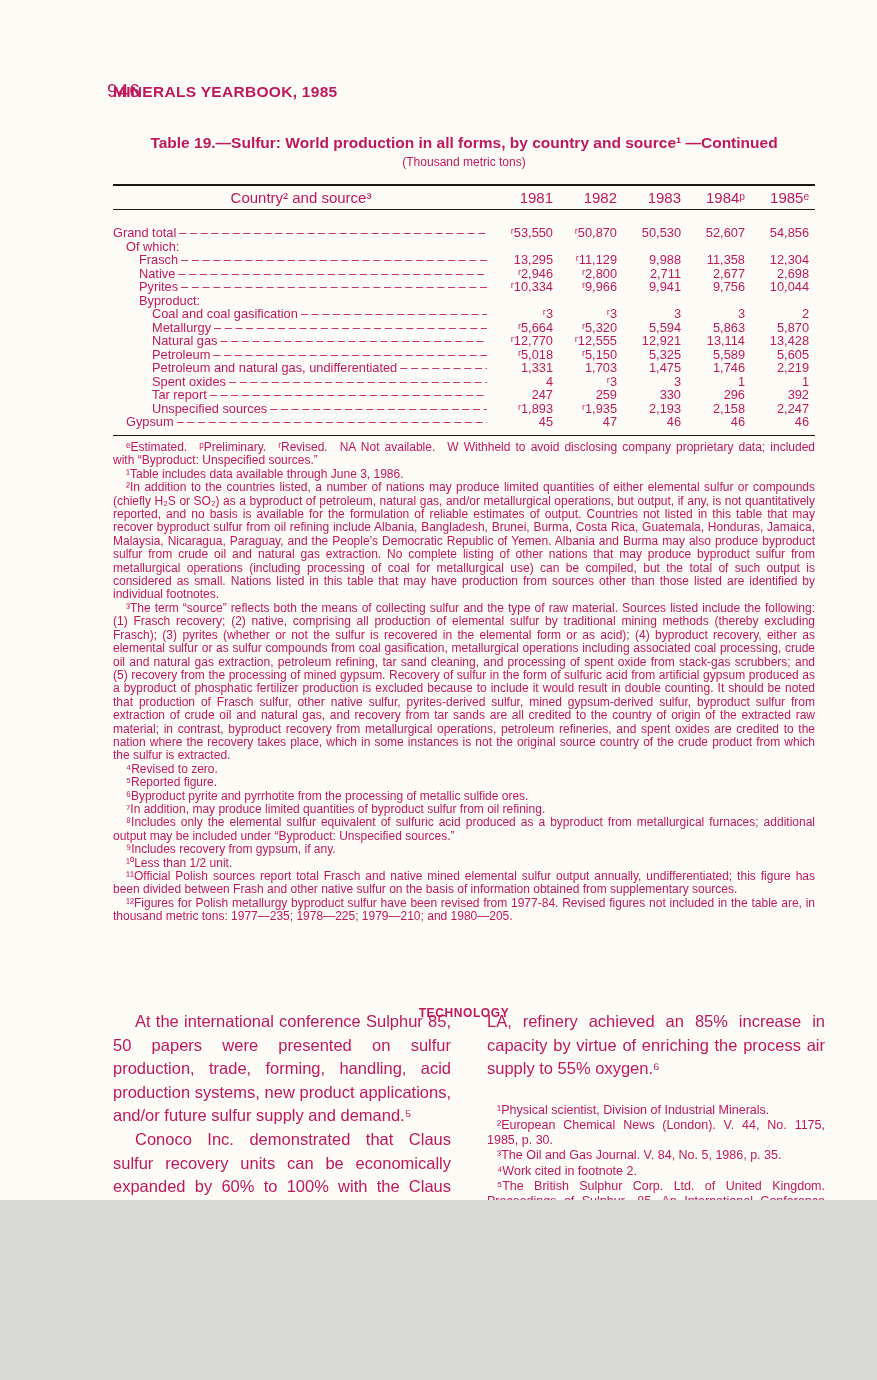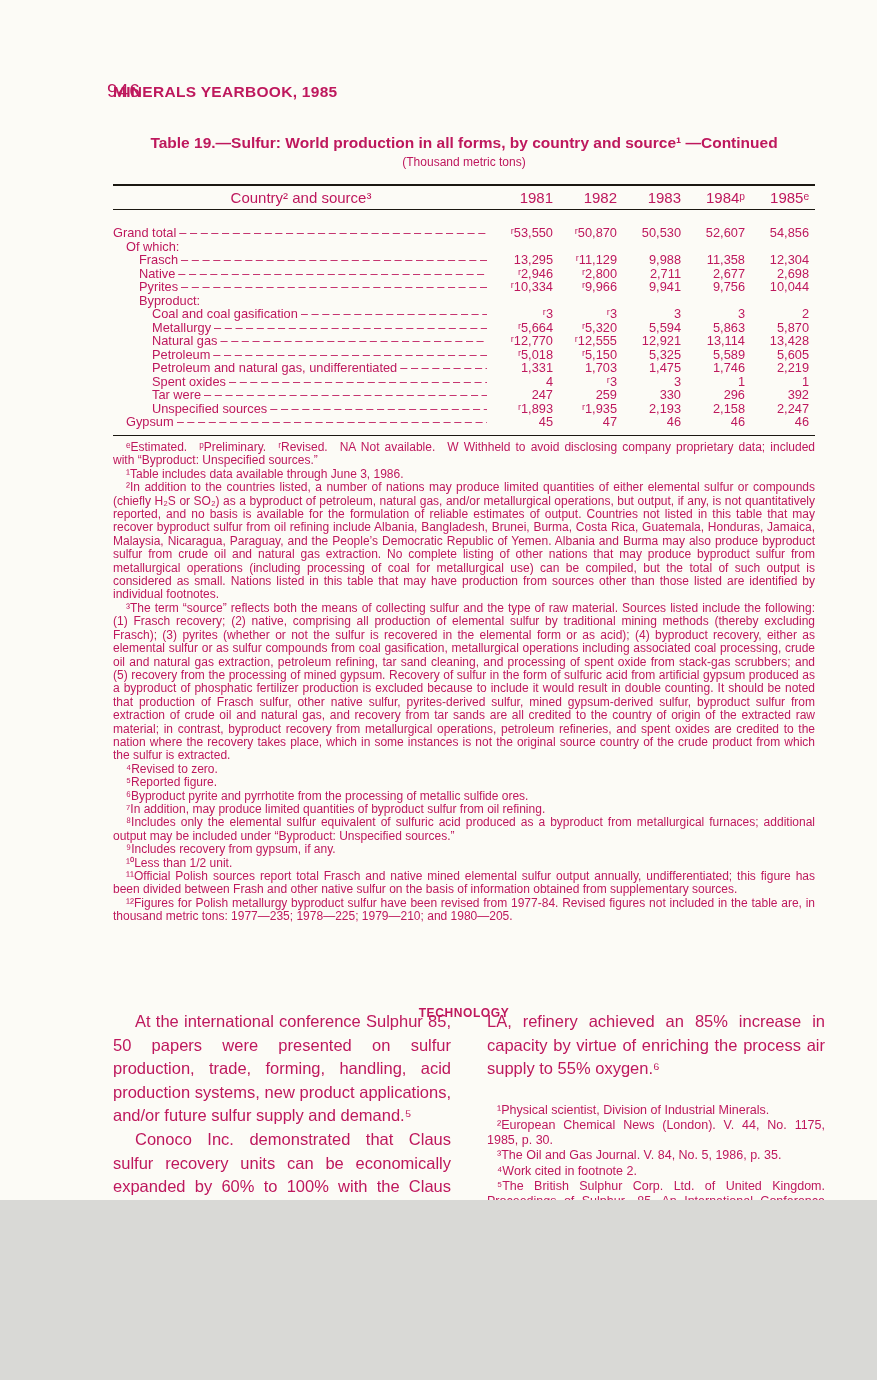--- a/index.html
+++ b/index.html
@@ -198,21 +198,21 @@
             <span class="leader">–&nbsp;–&nbsp;–&nbsp;–&nbsp;–&nbsp;–&nbsp;–&nbsp;–&nbsp;–&nbsp;–&nbsp;–&nbsp;–&nbsp;–&nbsp;–&nbsp;–&nbsp;–&nbsp;–&nbsp;–&nbsp;–&nbsp;–&nbsp;–&nbsp;–&nbsp;–&nbsp;–&nbsp;–&nbsp;–&nbsp;–&nbsp;–&nbsp;–&nbsp;–&nbsp;–&nbsp;–&nbsp;–&nbsp;–&nbsp;–&nbsp;–&nbsp;–&nbsp;–&nbsp;–&nbsp;–&nbsp;–&nbsp;–&nbsp;–&nbsp;–&nbsp;–&nbsp;–&nbsp;–&nbsp;–&nbsp;–&nbsp;–&nbsp;–&nbsp;–&nbsp;–&nbsp;–&nbsp;–&nbsp;–&nbsp;–&nbsp;–&nbsp;–&nbsp;–&nbsp;–&nbsp;–&nbsp;–&nbsp;–&nbsp;–&nbsp;–&nbsp;–&nbsp;–&nbsp;–&nbsp;–&nbsp;–&nbsp;–&nbsp;–&nbsp;–&nbsp;–&nbsp;–&nbsp;–&nbsp;–&nbsp;–&nbsp;–&nbsp;</span>
           </div>
           <span class="tval">4</span>
           <span class="tval">ʳ3</span>
           <span class="tval">3</span>
           <span class="tval">1</span>
           <span class="tval">1</span>
         </div>
         <div class="trow">
           <div class="tlabel-cell ind3">
-            <span class="tlabel">Tar were</span>
+            <span class="tlabel">Tar report</span>
             <span class="leader">–&nbsp;–&nbsp;–&nbsp;–&nbsp;–&nbsp;–&nbsp;–&nbsp;–&nbsp;–&nbsp;–&nbsp;–&nbsp;–&nbsp;–&nbsp;–&nbsp;–&nbsp;–&nbsp;–&nbsp;–&nbsp;–&nbsp;–&nbsp;–&nbsp;–&nbsp;–&nbsp;–&nbsp;–&nbsp;–&nbsp;–&nbsp;–&nbsp;–&nbsp;–&nbsp;–&nbsp;–&nbsp;–&nbsp;–&nbsp;–&nbsp;–&nbsp;–&nbsp;–&nbsp;–&nbsp;–&nbsp;–&nbsp;–&nbsp;–&nbsp;–&nbsp;–&nbsp;–&nbsp;–&nbsp;–&nbsp;–&nbsp;–&nbsp;–&nbsp;–&nbsp;–&nbsp;–&nbsp;–&nbsp;–&nbsp;–&nbsp;–&nbsp;–&nbsp;–&nbsp;–&nbsp;–&nbsp;–&nbsp;–&nbsp;–&nbsp;–&nbsp;–&nbsp;–&nbsp;–&nbsp;–&nbsp;–&nbsp;–&nbsp;–&nbsp;–&nbsp;–&nbsp;–&nbsp;–&nbsp;–&nbsp;–&nbsp;–&nbsp;</span>
           </div>
           <span class="tval">247</span>
           <span class="tval">259</span>
           <span class="tval">330</span>
           <span class="tval">296</span>
           <span class="tval">392</span>
         </div>
         <div class="trow">
           <div class="tlabel-cell ind3">

